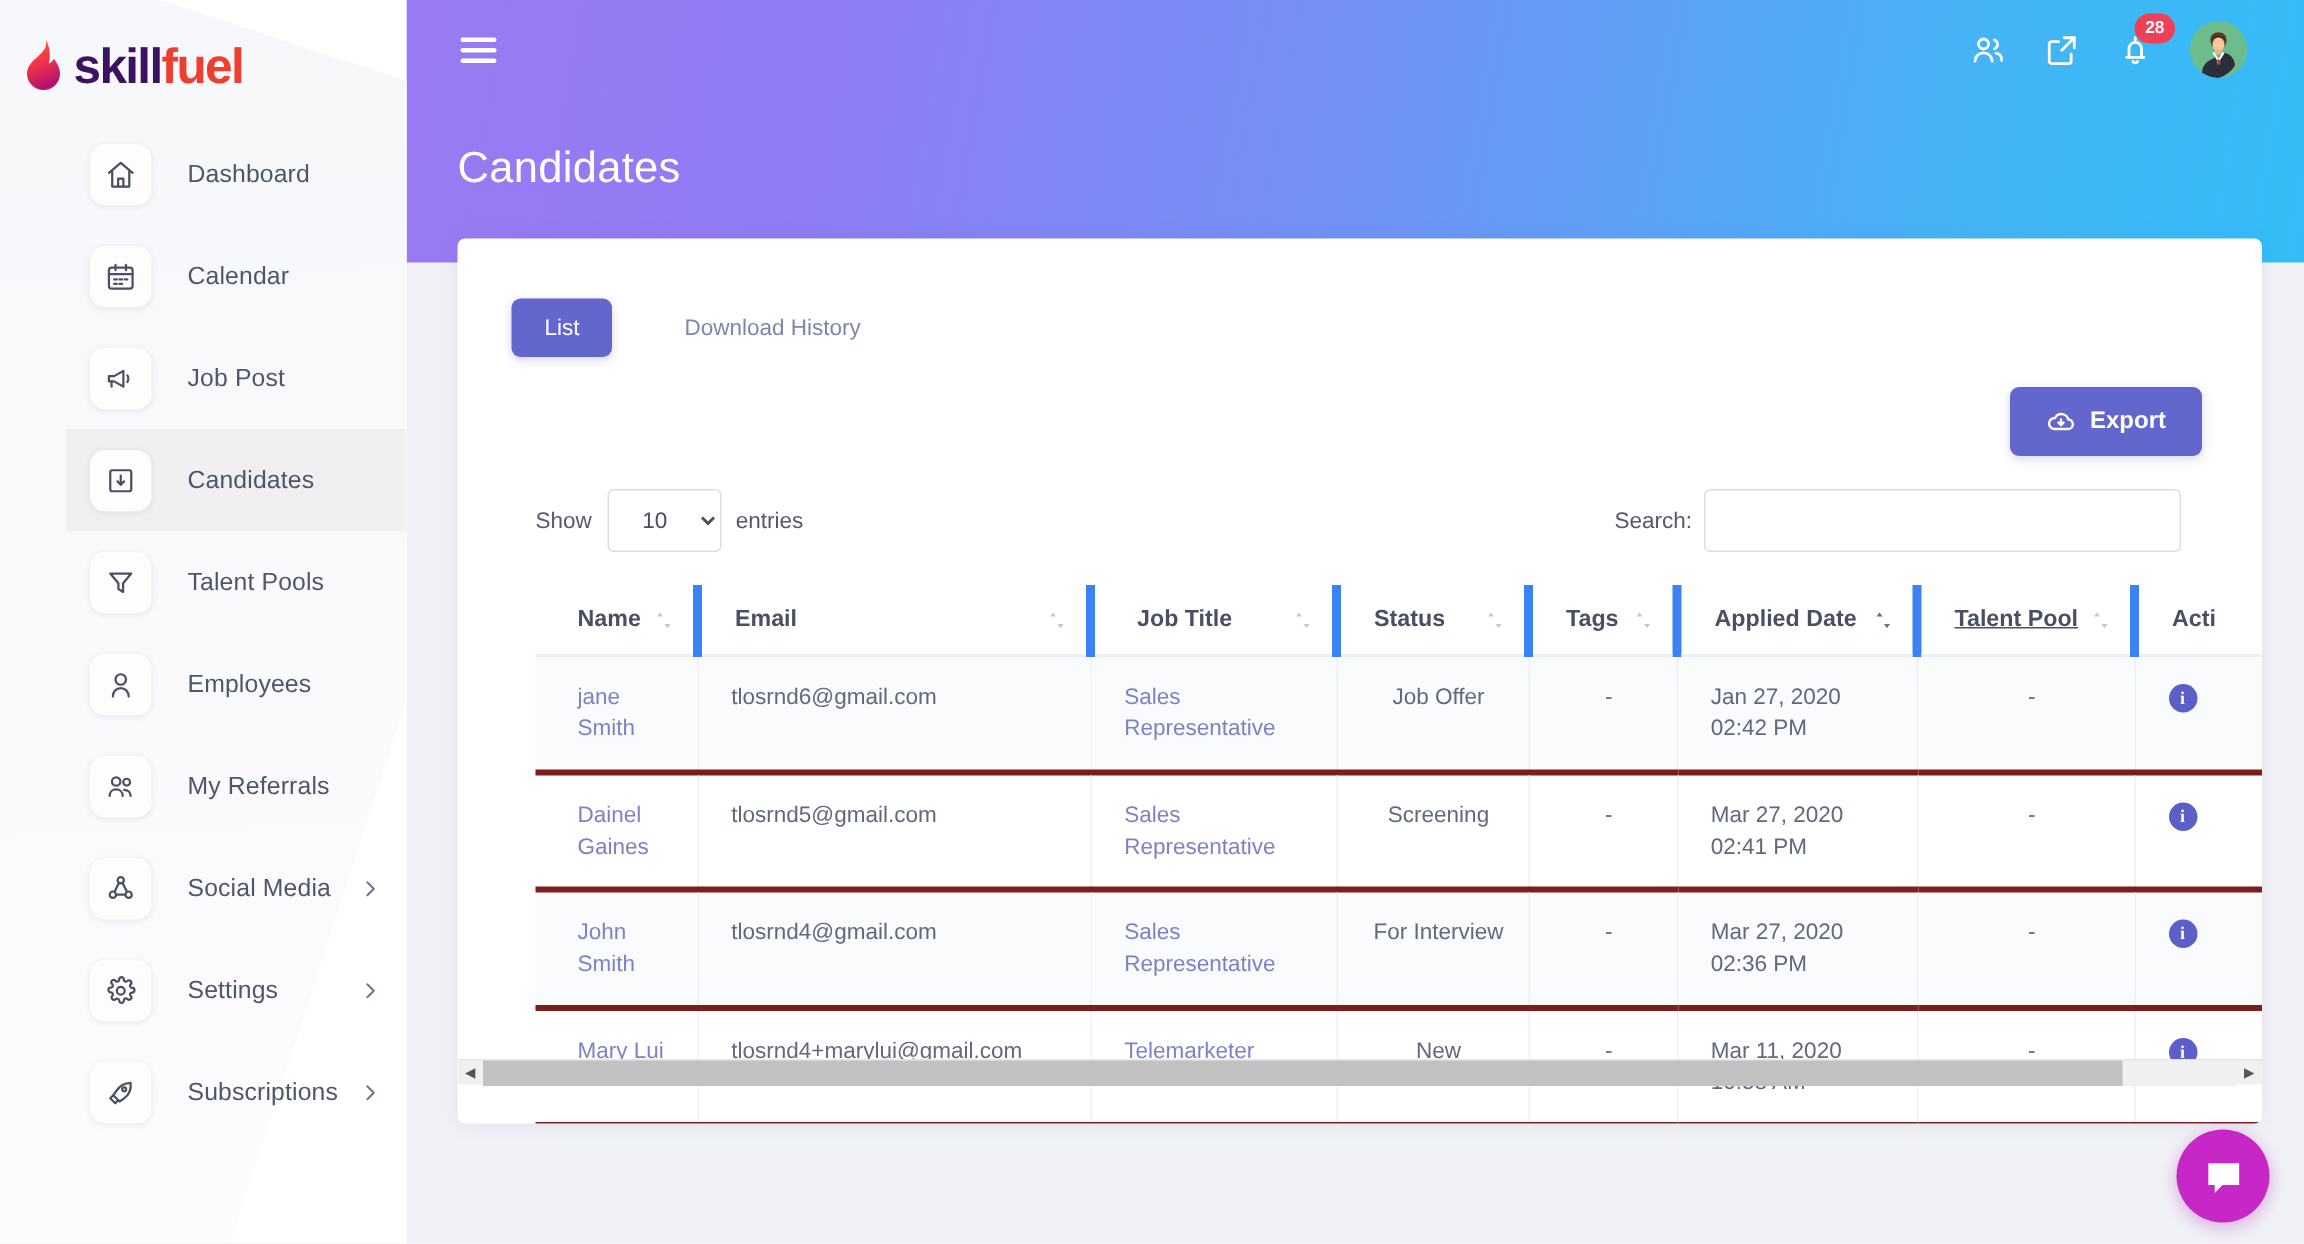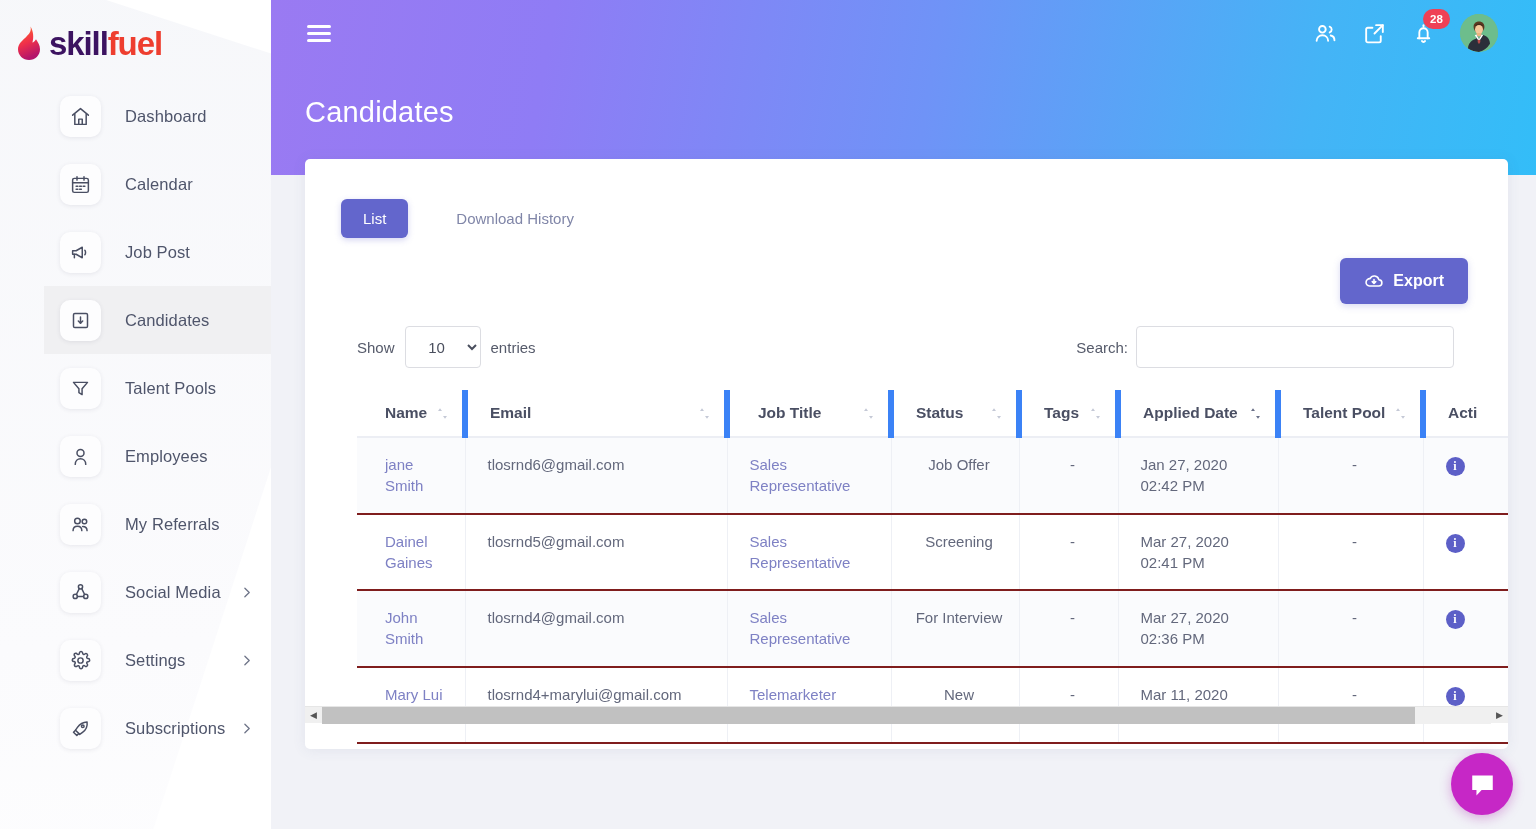--- a/index.html
+++ b/index.html
@@ -178,27 +178,27 @@
   table.dt th .thlabel { flex: 0 0 auto; }
   table.dt th .sort { margin-left: auto; padding-left: 10px; flex: 0 0 auto; color: #c5c9d6; }
   table.dt th .sort.on { color: #6a7088; }
   table.dt th .sort svg { width: 11px; height: 13px; display: block; }
   table.dt th.c-name   { width: 108px; padding-left: 28px; }
   table.dt th.c-email  { width: 262px; padding-left: 22px; }
   table.dt th.c-job    { width: 164px; padding-left: 28px; }
   table.dt th.c-status { width: 128px; padding-left: 22px; }
   table.dt th.c-tags   { width: 99px;  padding-left: 22px; }
   table.dt th.c-date   { width: 160px; padding-left: 22px; }
-  table.dt th.c-pool   { width: 145px; padding-left: 22px; }
+  table.dt th.c-pool   { width: 145px; padding-left: 22px; text-decoration: underline; }
   table.dt th.c-act    { width: 94px;  padding-left: 22px; border-right: none; }
 
   table.dt td {
     font-size: 15px; color: #63687c;
     padding: 16px 14px 16px 0;
-    border-bottom: 2px solid #7f1d1d;
+    border-bottom: 4px solid #7f1d1d;
     border-right: 1px solid #eef0f5;
     vertical-align: top;
     line-height: 1.42;
   }
   table.dt td.c-name   { padding-left: 28px; }
   table.dt td.c-email,
   table.dt td.c-job,
   table.dt td.c-status,
   table.dt td.c-tags,
   table.dt td.c-date,

